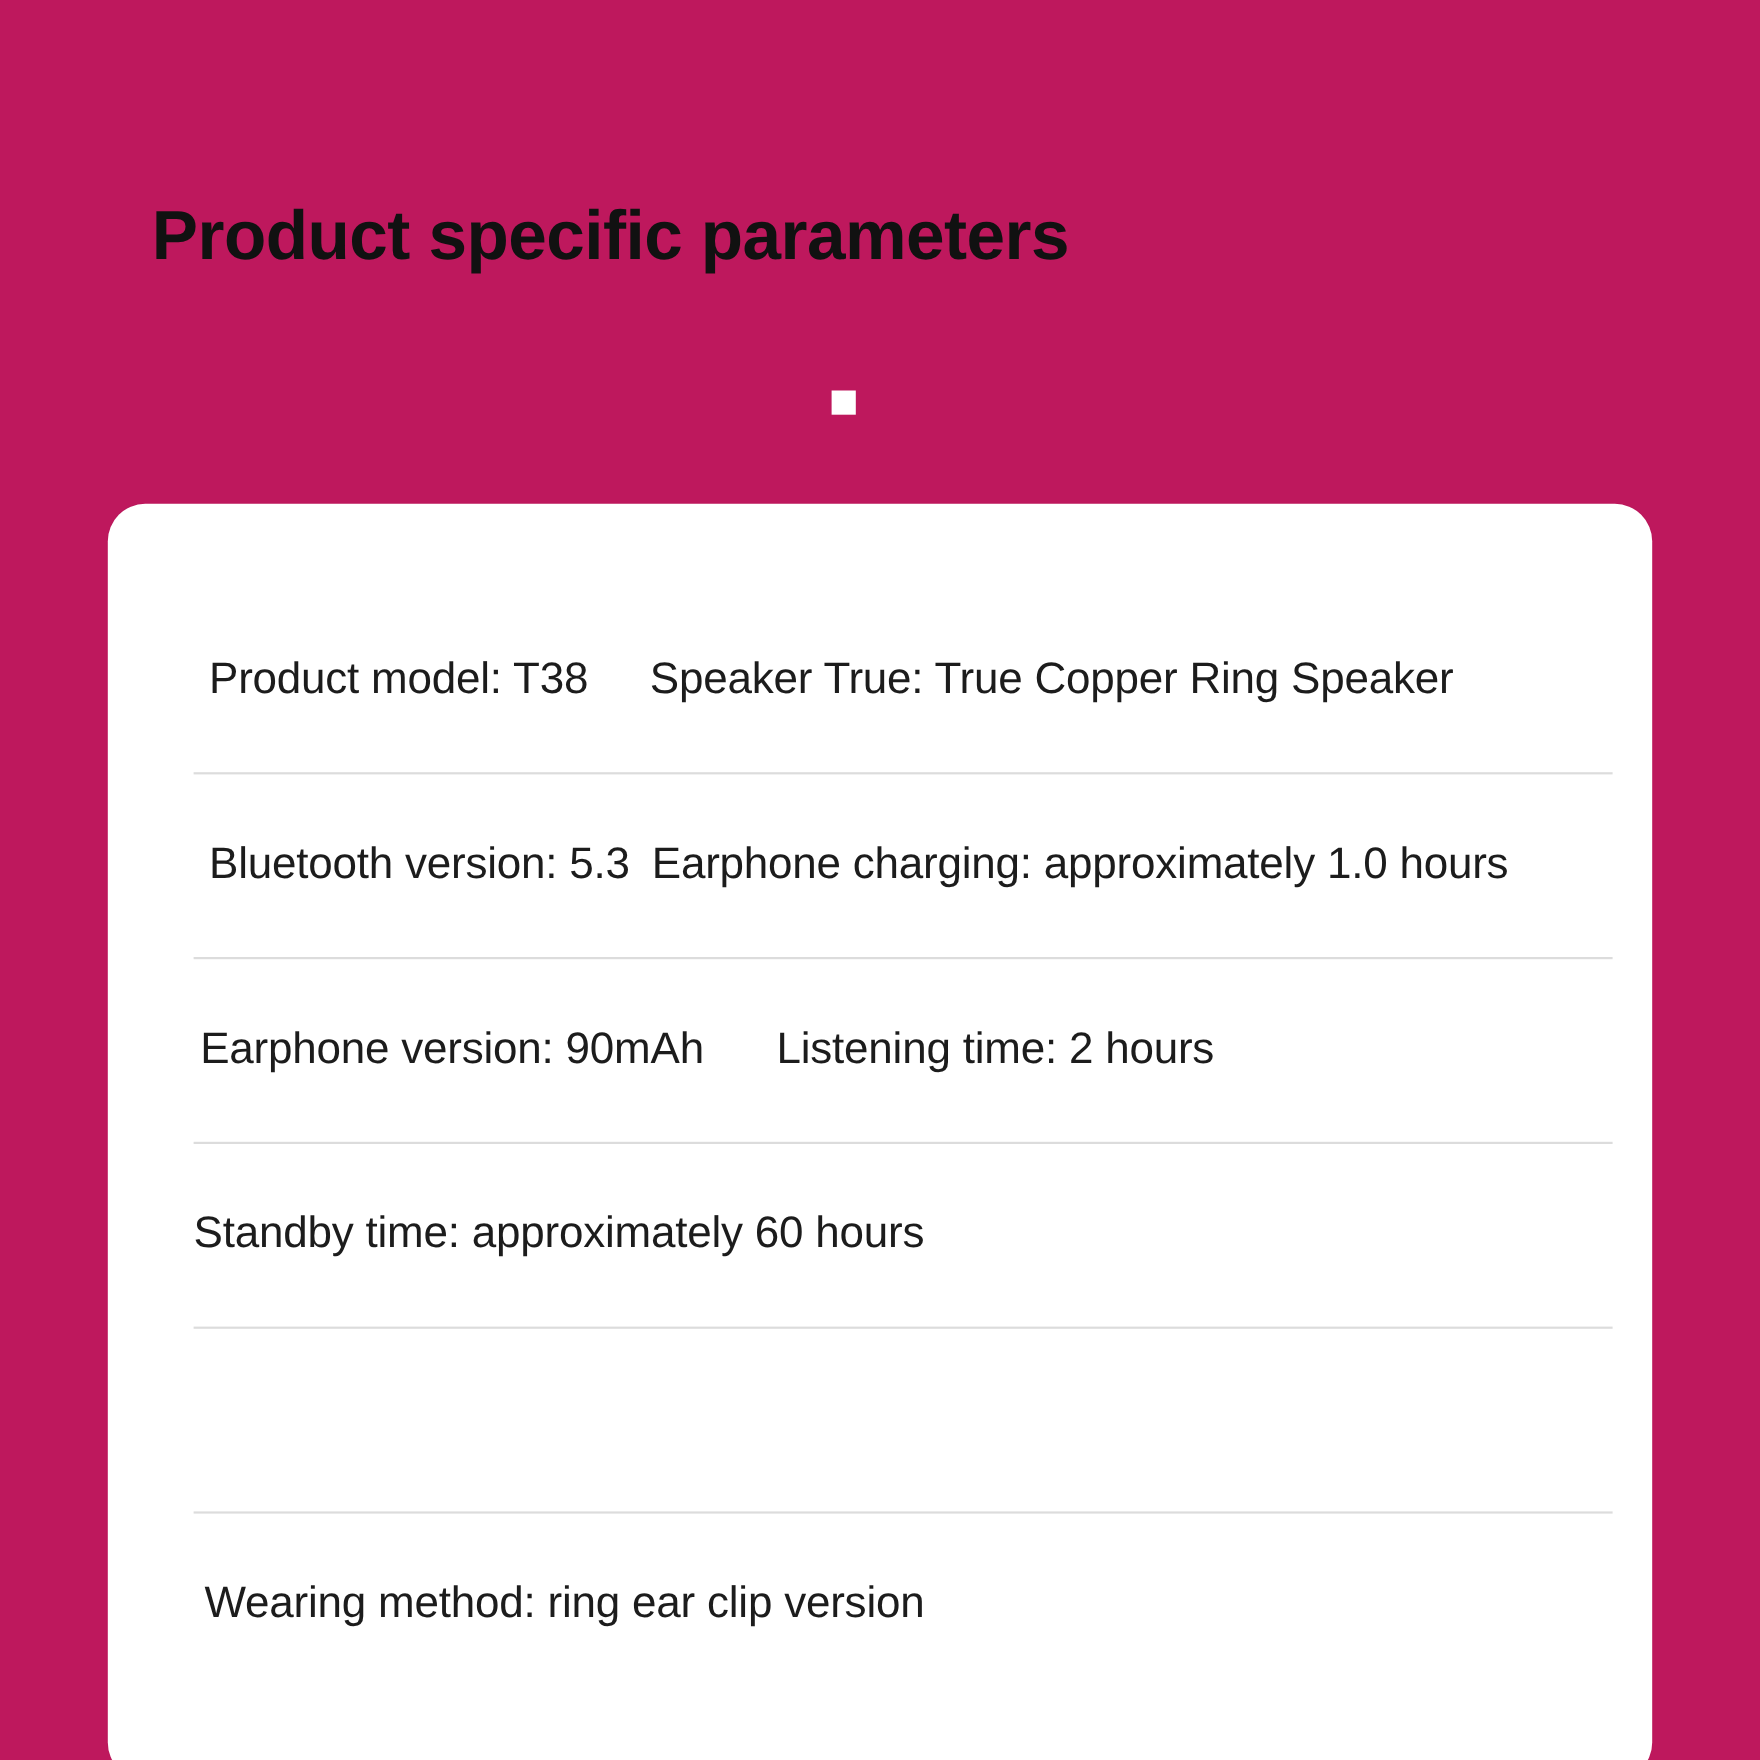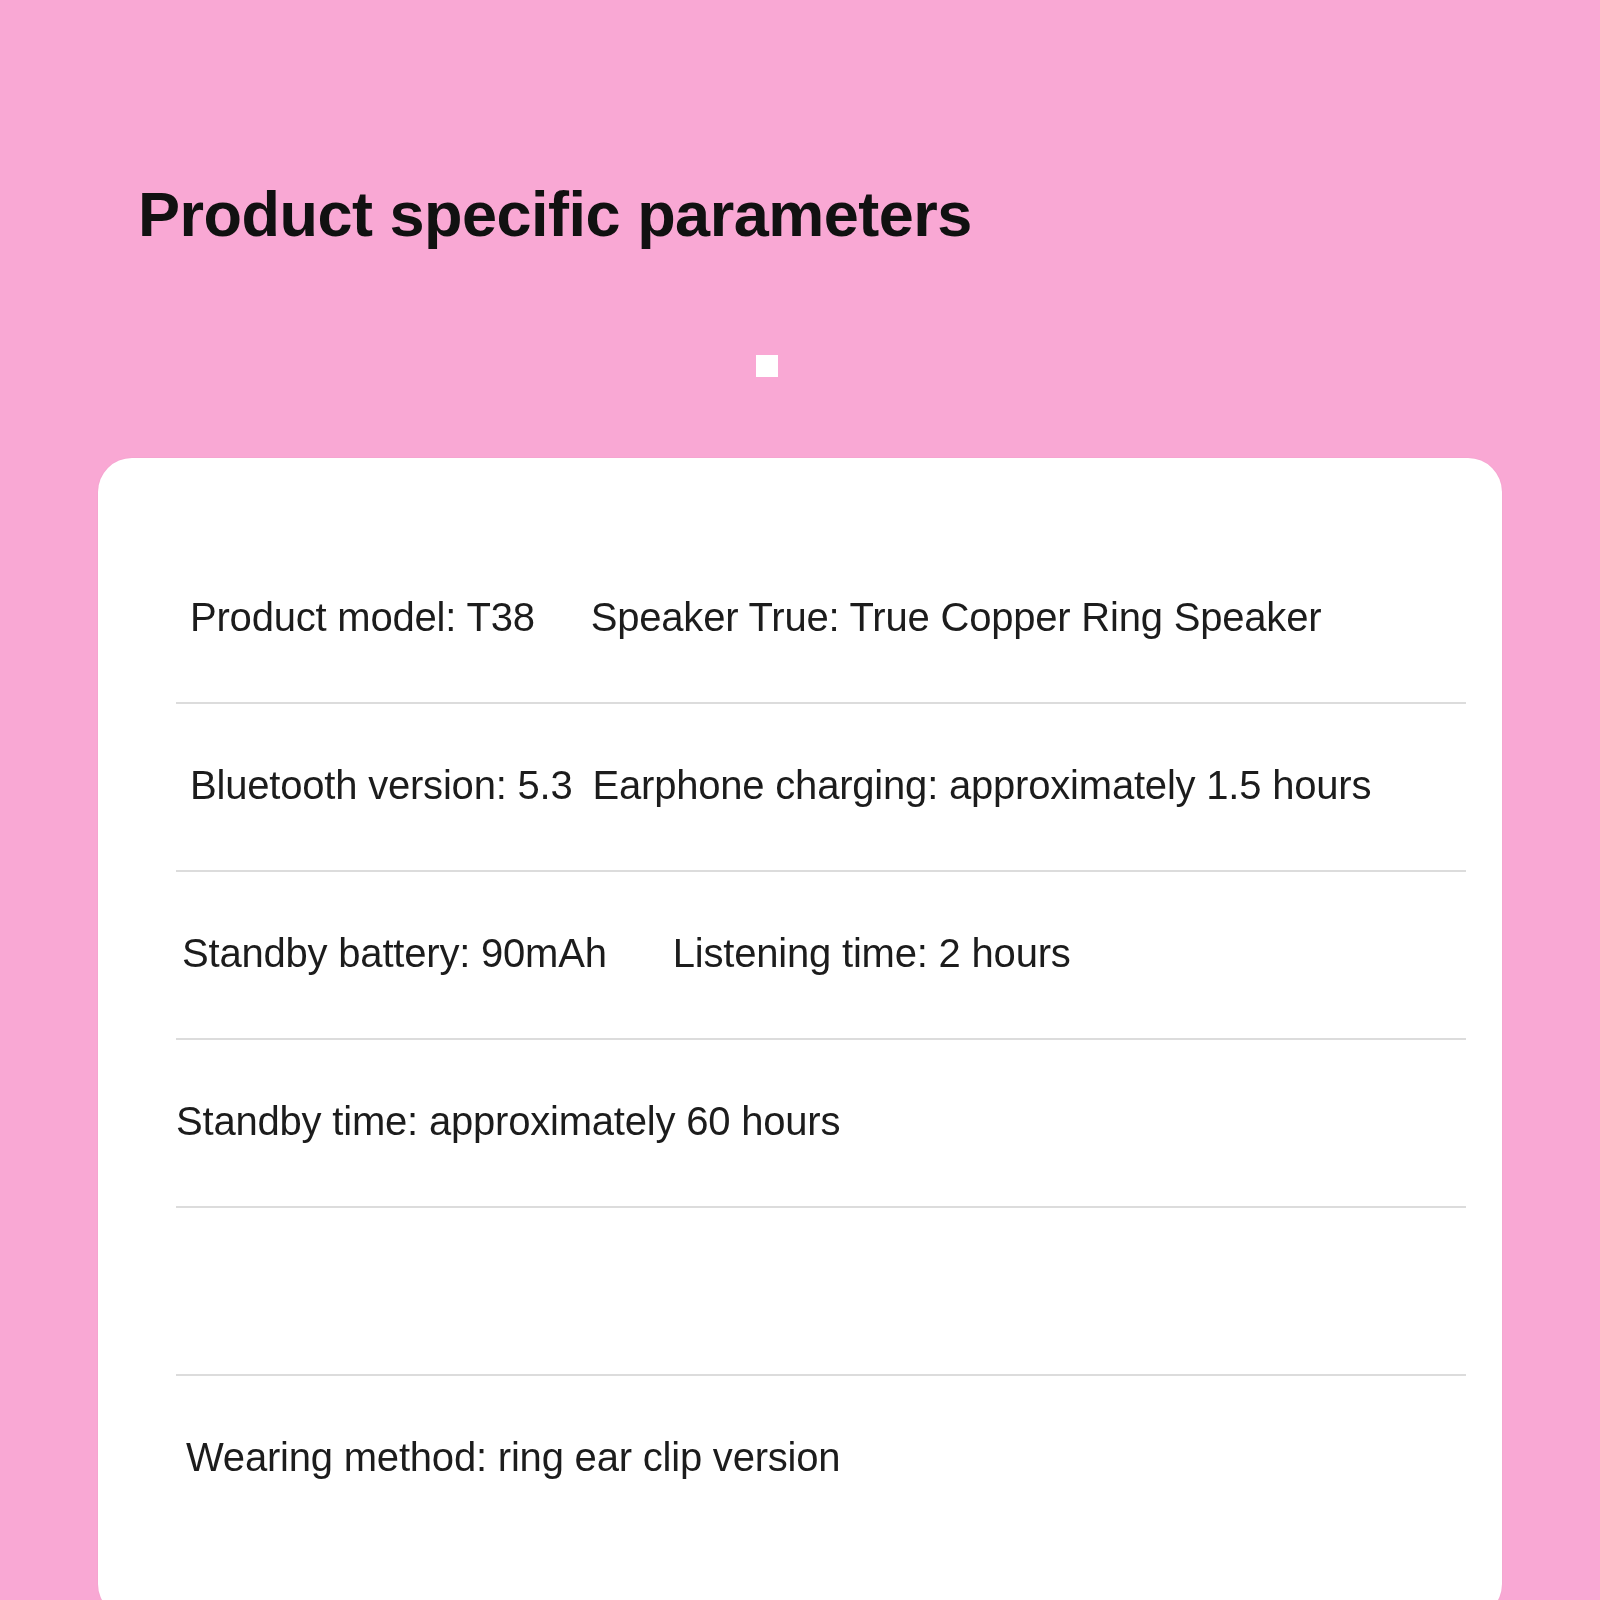--- a/index.html
+++ b/index.html
@@ -10,21 +10,21 @@
     width: 1600px;
     height: 1600px;
     background: #f4f4f4;
     font-family: "Liberation Sans", sans-serif;
     overflow: hidden;
   }
   .page {
     position: relative;
     width: 1600px;
     height: 1600px;
-    background: #f9a8d4;
+    background: #be185d;
   }
   .title {
     position: absolute;
     left: 138px;
     top: 178px;
     font-size: 63px;
     font-weight: bold;
     color: #111111;
     letter-spacing: -0.5px;
     white-space: nowrap;
@@ -107,28 +107,28 @@
         <div class="row-inner">
           <span class="spec-item">Product model: T38</span>
           <span class="spec-item">Speaker True: True Copper Ring Speaker</span>
         </div>
         <div class="divider"></div>
       </div>
 
       <div class="spec-row row-2">
         <div class="row-inner">
           <span class="spec-item">Bluetooth version: 5.3</span>
-          <span class="spec-item">Earphone charging: approximately 1.5 hours</span>
+          <span class="spec-item">Earphone charging: approximately 1.0 hours</span>
         </div>
         <div class="divider"></div>
       </div>
 
       <div class="spec-row row-3">
         <div class="row-inner">
-          <span class="spec-item">Standby battery: 90mAh</span>
+          <span class="spec-item">Earphone version: 90mAh</span>
           <span class="spec-item">Listening time: 2 hours</span>
         </div>
         <div class="divider"></div>
       </div>
 
       <div class="spec-row row-4">
         <div class="row-inner">
           <span class="spec-item">Standby time: approximately 60 hours</span>
         </div>
         <div class="divider"></div>

